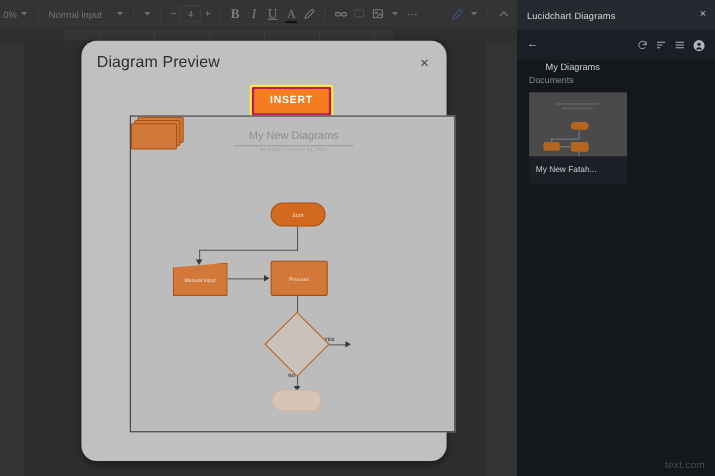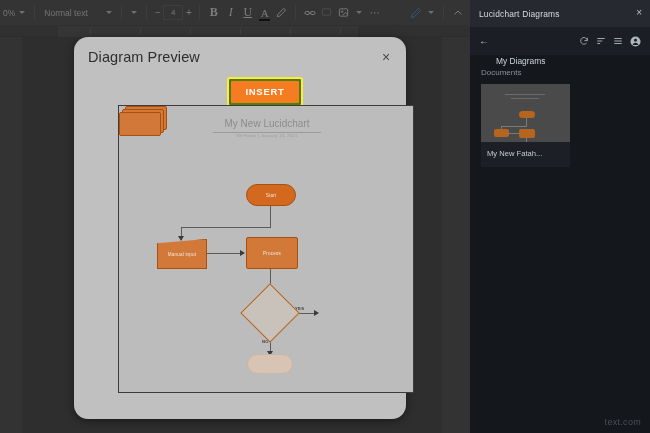--- a/index.html
+++ b/index.html
@@ -90,21 +90,21 @@
     width: 16px; height: 16px; color: #4a4a4a; font-size: 14px;
     display: flex; align-items: center; justify-content: center;
     cursor: pointer; line-height: 1;
   }
   .btn-row {
     position: absolute; left: 0; top: 40px; width: 384px;
     display: flex; justify-content: center; align-items: flex-start;
   }
   .btn-insert-wrap {
     border: 2.5px solid #ffeb3b;
-    background: #4d7c0f;
+    background: #be185d;
     border-radius: 3px;
     padding: 2px;
     margin-right: 2px;
   }
   .btn-insert {
     background: #f57c20; color: #ffffff; font-size: 9.5px; font-weight: bold;
     letter-spacing: .7px; padding: 6px 14px 6px 14px; border: none;
     border-radius: 1px; cursor: pointer; line-height: 1;
     font-family: "Liberation Sans", sans-serif;
   }
@@ -227,21 +227,21 @@
 <body>
 
 <div class="screen">
 
   <div class="docs-app">
 
     <div class="docs-toolbar">
       <span class="zoomval">0%</span>
       <span class="tb-caret"></span>
       <span class="tb-sep"></span>
-      <span class="tb-txt stylename">Normal text</span>
+      <span class="tb-txt stylename">Normal input</span>
       <span class="tb-caret"></span>
       <span class="tb-sep"></span>
       <span class="tb-caret"></span>
       <span class="tb-sep"></span>
       <span class="plusminus">−</span>
       <span class="sizenum">4</span>
       <span class="plusminus">+</span>
       <span class="tb-sep"></span>
       <span class="tb-icon bold-i">B</span>
       <span class="tb-icon ital-i">I</span>
@@ -308,21 +308,21 @@
     <div class="modal-title">Diagram Preview</div>
     <div class="modal-close">×</div>
 
     <div class="btn-row">
       <div class="btn-insert-wrap">
         <button class="btn-insert">INSERT</button>
       </div>
     </div>
 
     <div class="canvas-frame">
-      <div class="chart-title">My New Lucidchart</div>
+      <div class="chart-title">My New Diagrams</div>
       <div class="chart-rule"></div>
       <div class="chart-sub">Nrl Fatah  |  January 14, 2021</div>
 
       <div class="conn" style="left:151px; top:100px; width:1.2px; height:22px;"></div>
       <div class="conn" style="left:62px; top:121px; width:90px; height:1.2px;"></div>
       <div class="conn" style="left:62px; top:121px; width:1.2px; height:10px;"></div>
       <div class="arrowhead" style="left:59px; top:130px; border-left:3px solid transparent; border-right:3px solid transparent; border-top:5px solid #3a3a3a;"></div>
 
       <div class="conn" style="left:88px; top:147px; width:34px; height:1.2px;"></div>
       <div class="arrowhead" style="left:121px; top:144px; border-top:3px solid transparent; border-bottom:3px solid transparent; border-left:5px solid #3a3a3a;"></div>

